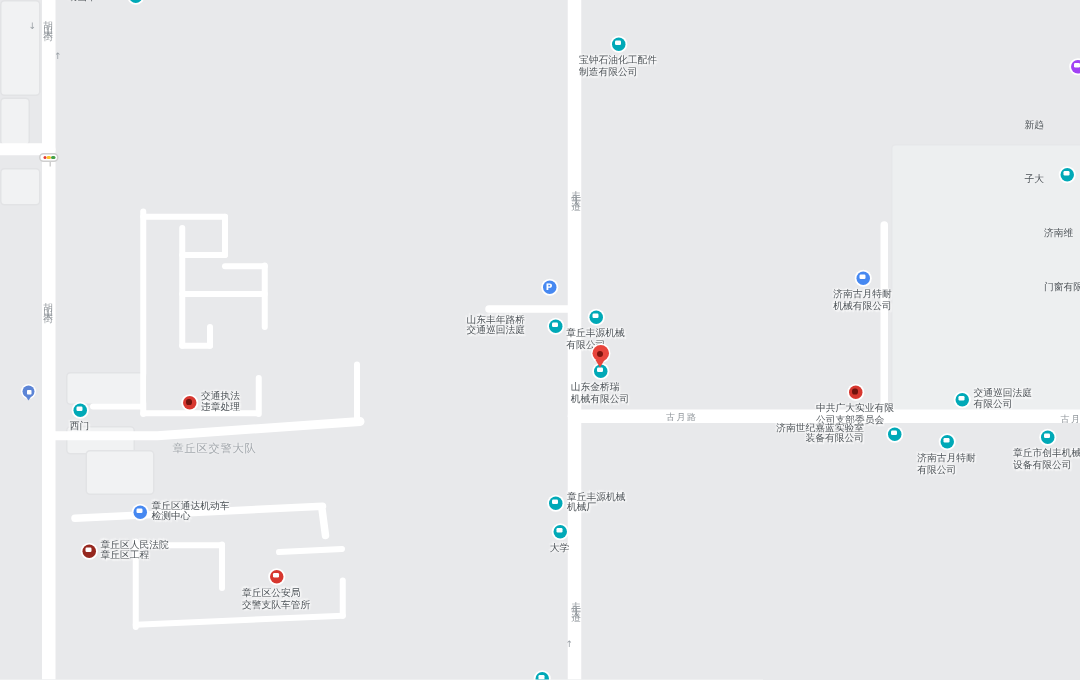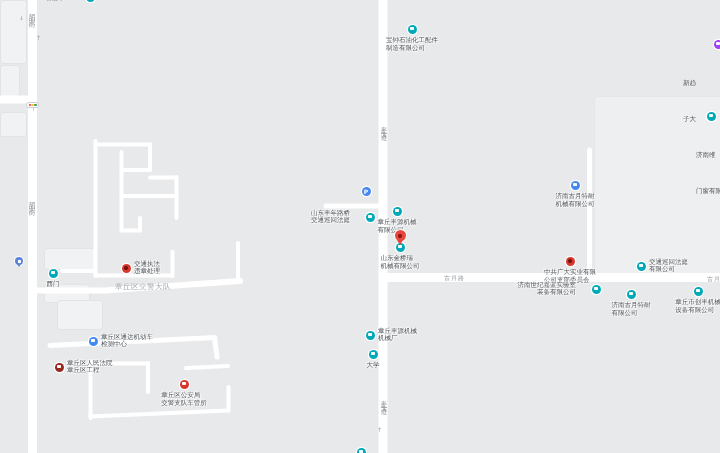--- a/index.html
+++ b/index.html
@@ -109,21 +109,21 @@
     </g>
   </svg>
 
   <div class="roadlbl vroad" style="left:27px;top:8px">胡山大街</div>
   <div class="roadlbl vroad" style="left:27px;top:196px">胡山大街</div>
   <div class="roadlbl vroad" style="left:379px;top:121px">丰年大道</div>
   <div class="roadlbl vroad" style="left:379px;top:395px">丰年大道</div>
   <div class="roadlbl" style="left:444px;top:274px">古月路</div>
   <div class="roadlbl" style="left:707px;top:275px">古月路</div>
 
-  <div class="arealbl" style="left:115px;top:282px">章丘区交警大队</div>
+  <div class="arealbl" style="left:115px;top:294px">章丘区交警大队</div>
 
   <span class="arrow" style="left:19px;top:15px">↓</span>
   <span class="arrow" style="left:36px;top:35px">↑</span>
   <span class="arrow" style="left:377px;top:427px">↑</span>
 
   <div class="tl" style="left:26px;top:102px">
     <i class="r"></i>
       <i class="y"></i>
       <i class="g"></i>
   </div>

